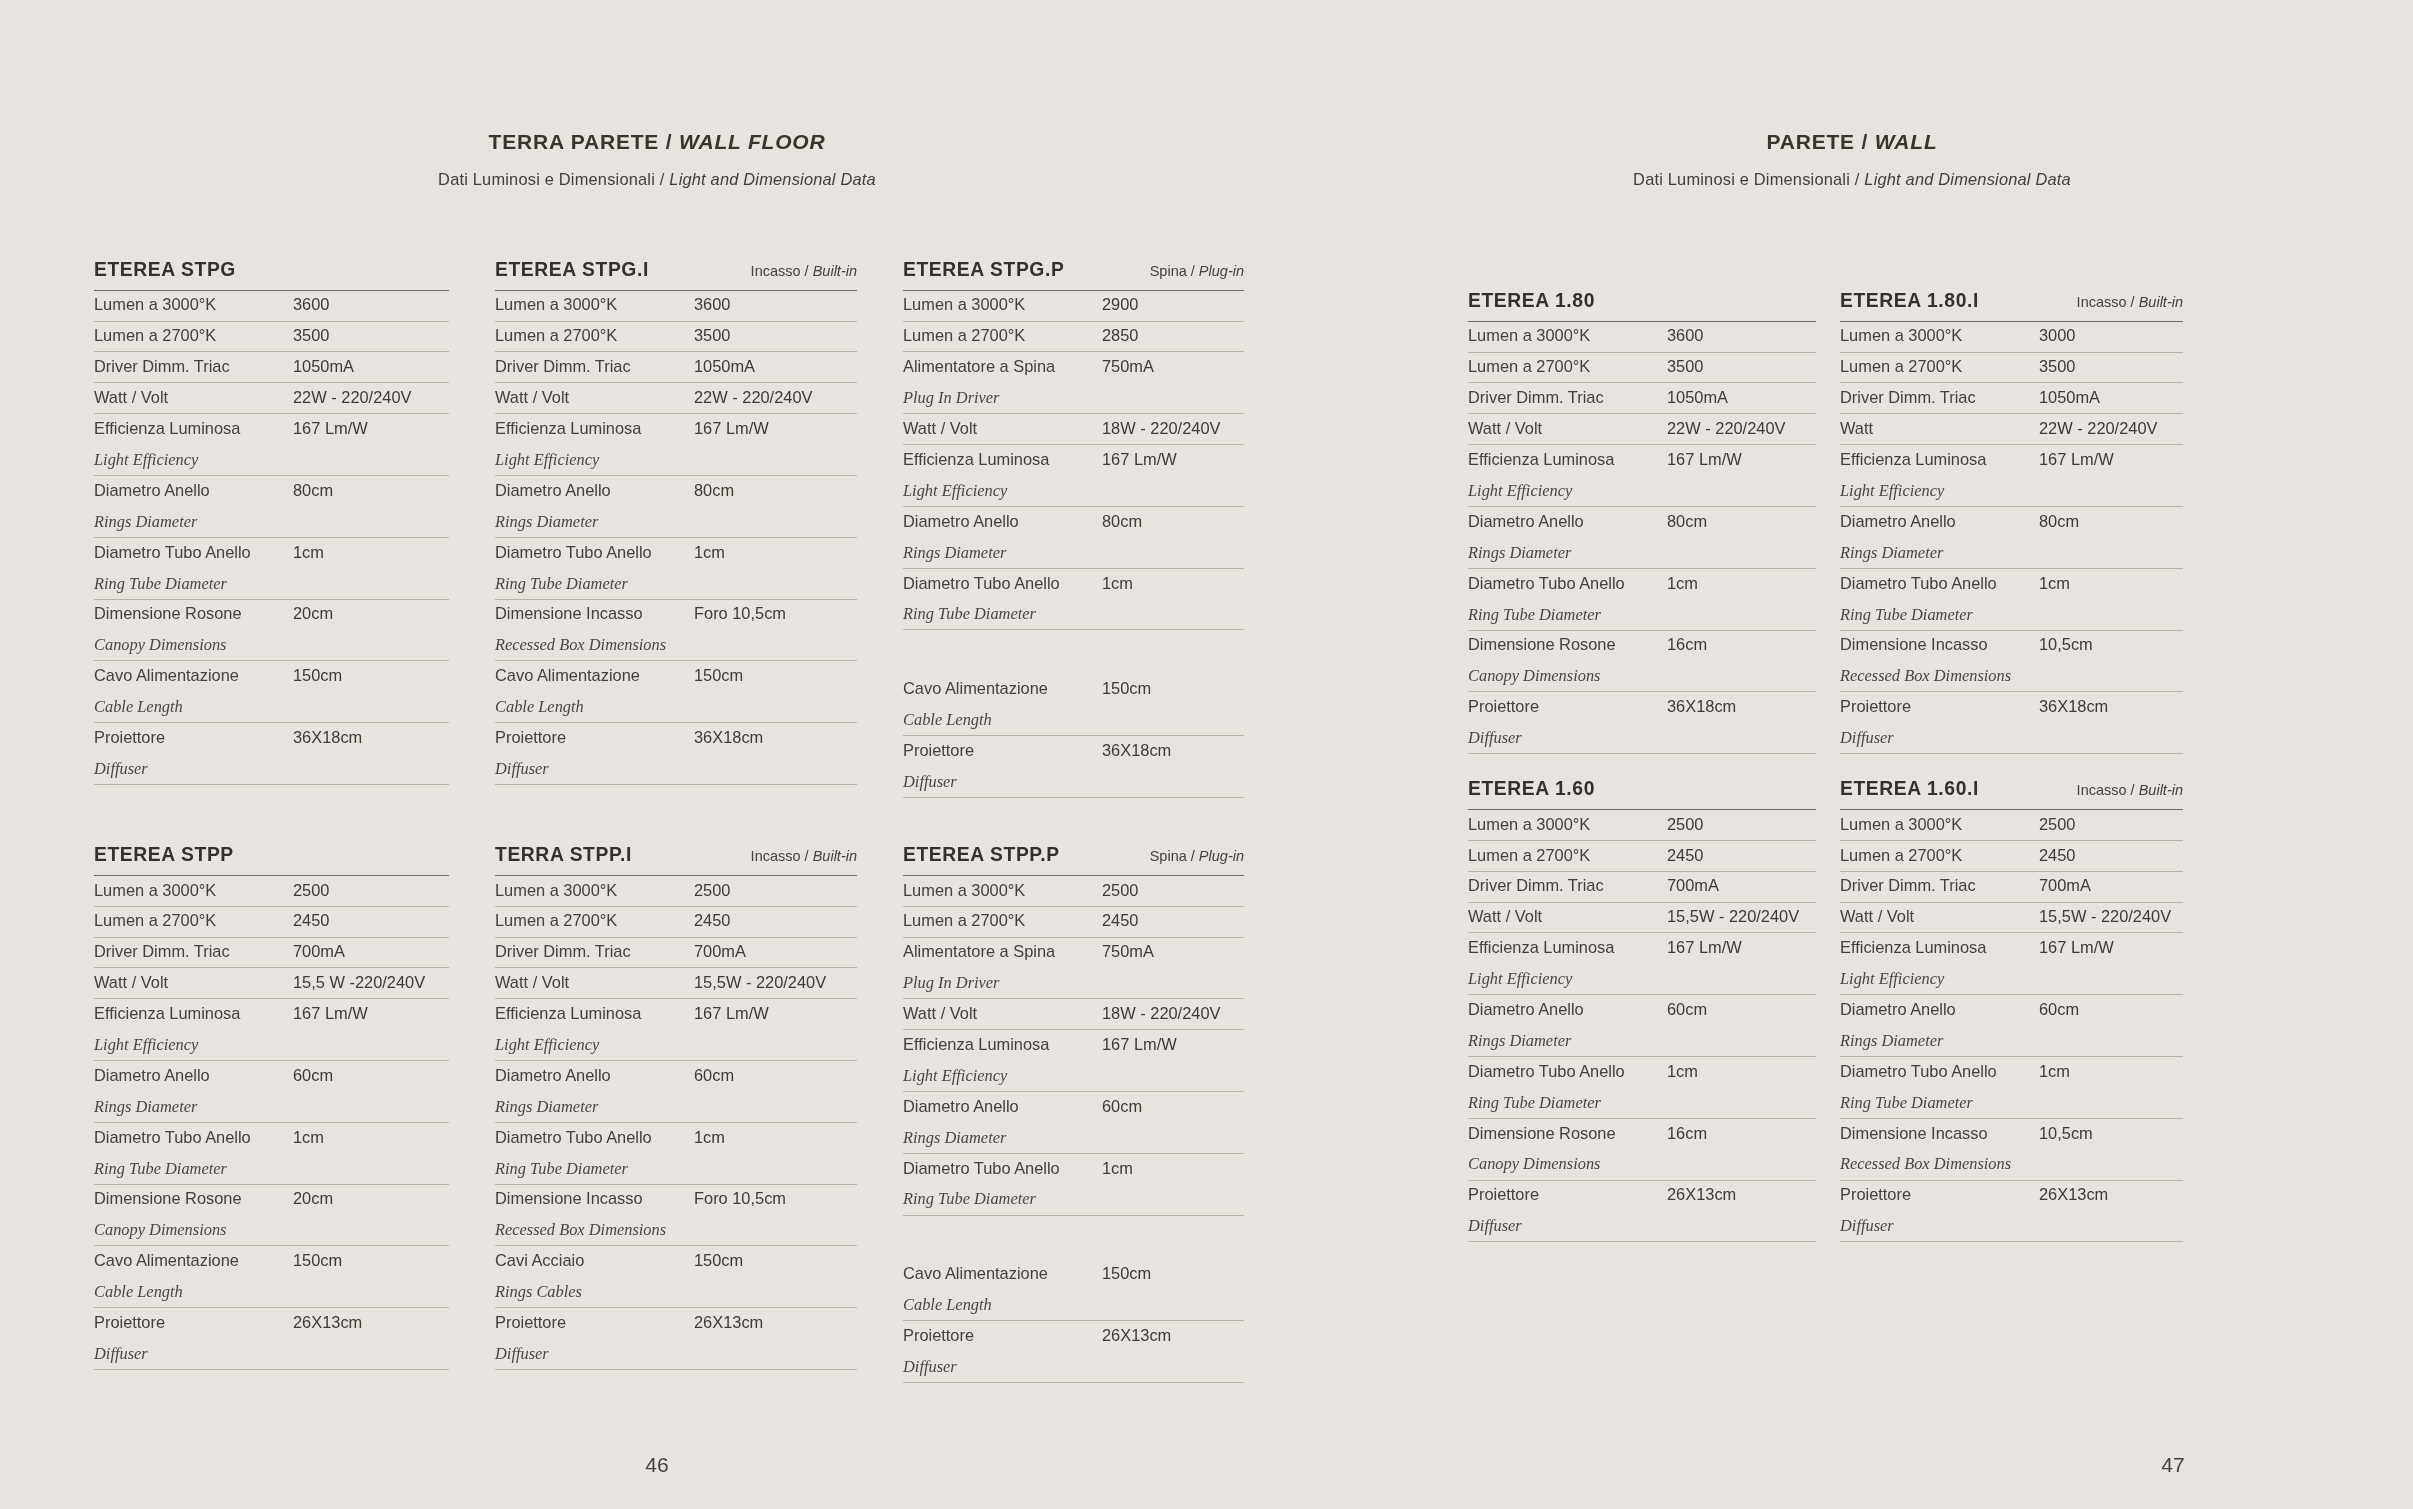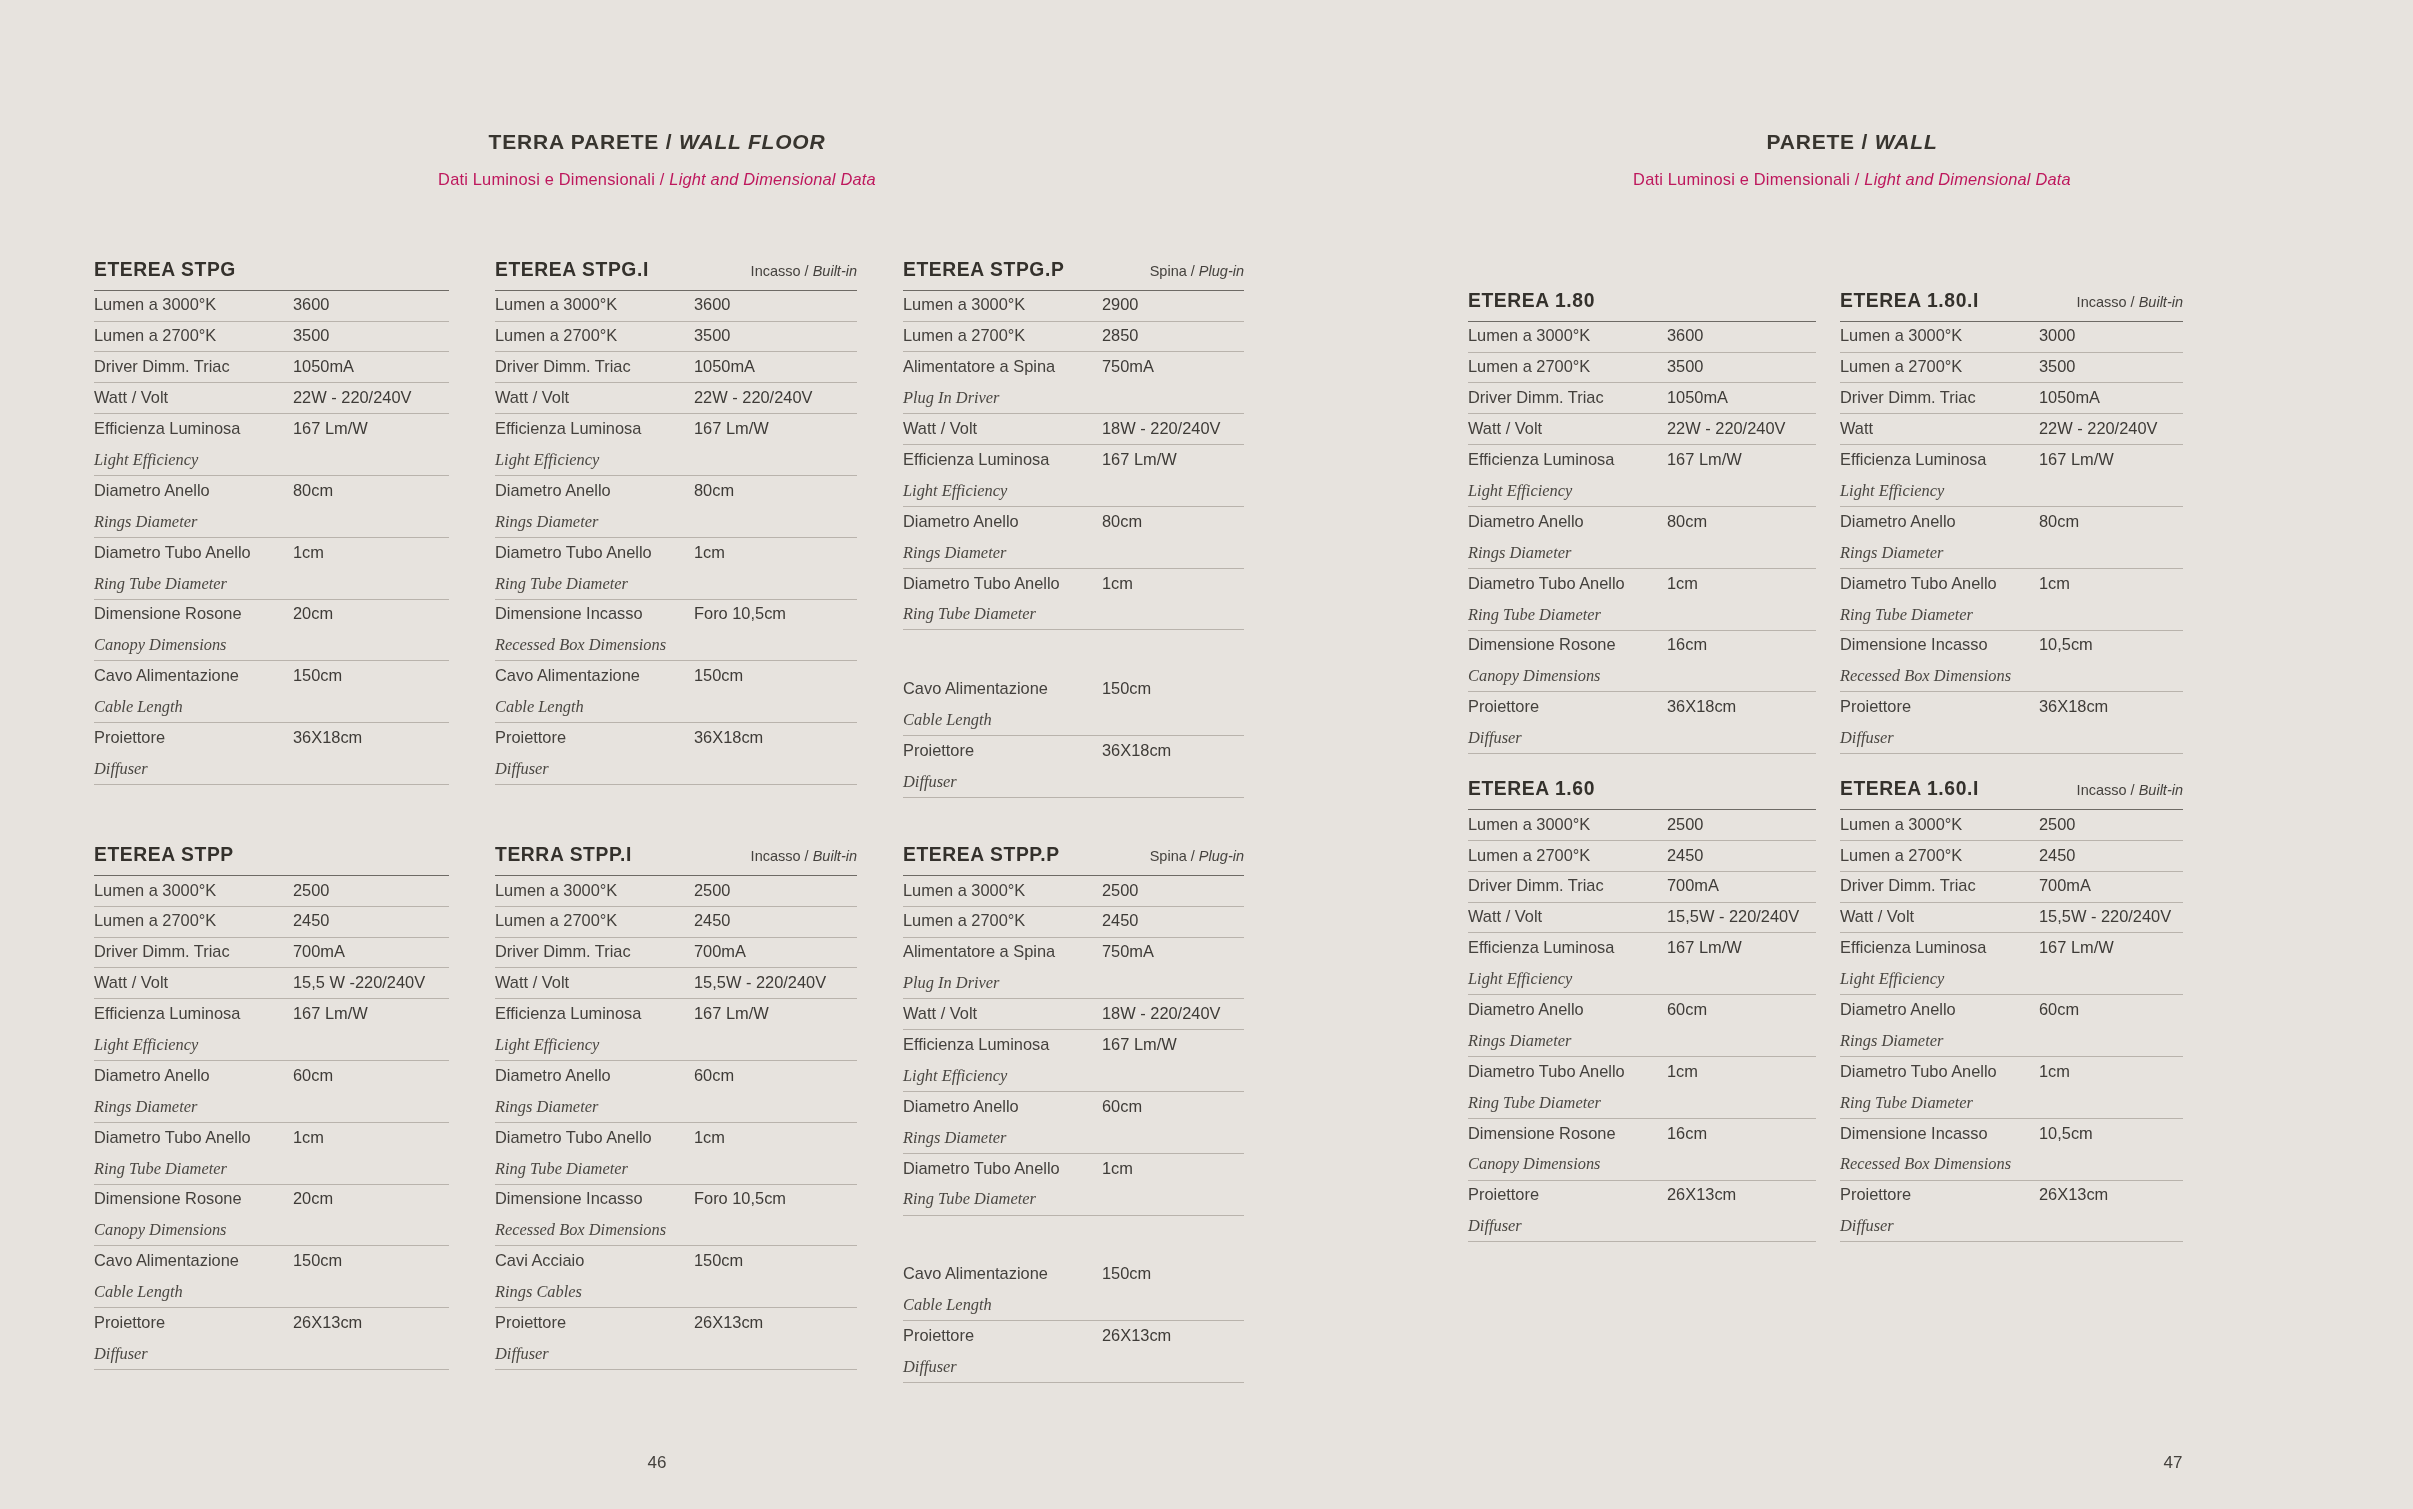--- a/index.html
+++ b/index.html
@@ -26,21 +26,21 @@
     font-size: 21px;
     font-weight: bold;
     letter-spacing: 0.8px;
     color: #38352f;
   }
   .page-title em { font-style: italic; }
   .page-subtitle {
     margin: 16.4px 0 0;
     font-size: 16.4px;
     letter-spacing: 0.2px;
-    color: #be185d;
+    color: #404040;
   }
   .page-subtitle em { font-style: italic; }
 
   .tables-grid { position: absolute; display: grid; align-items: start; }
   #page-left  .tables-grid { left: 50px;  top: 259px; grid-template-columns: 355px 362px 341px; column-gap: 34px; row-gap: 68px; gap: 46px; }
   #page-right .tables-grid { left: 217px; top: 290px; grid-template-columns: 348px 343px; column-gap: 77px; row-gap: 93px; gap: 24px; }
 
   .table-head {
     display: flex;
     justify-content: space-between;
@@ -70,21 +70,21 @@
     display: block;
     height: 44px;
     padding: 0;
     border-bottom: none;
   }
   .row-labels { display: flex; flex-direction: column; }
   .label-it { font-size: 16.4px; line-height: 19.3px; color: #44413d; }
   .label-en { font-size: 16.4px; line-height: 19.3px; font-style: italic; color: #4a4742; margin-top: 11.6px; font-family: Liberation Serif, serif; }
   .row-value { font-size: 16.4px; line-height: 19.3px; color: #3e3b37; white-space: nowrap; }
 
-  .page-number { position: absolute; top: 1453px; font-size: 17px; color: #45423e; }
+  .page-number { position: absolute; top: 1453px; font-size: 21px; color: #45423e; }
   #page-left  .page-number { left: 50px;  width: 1126px; text-align: center; }
   #page-right .page-number { left: 893px; width: 58px;   text-align: center; }
 </style>
 </head>
 <body>
 
 <div class="spread">
 
   <section class="page" id="page-left">
     <header class="page-header">

